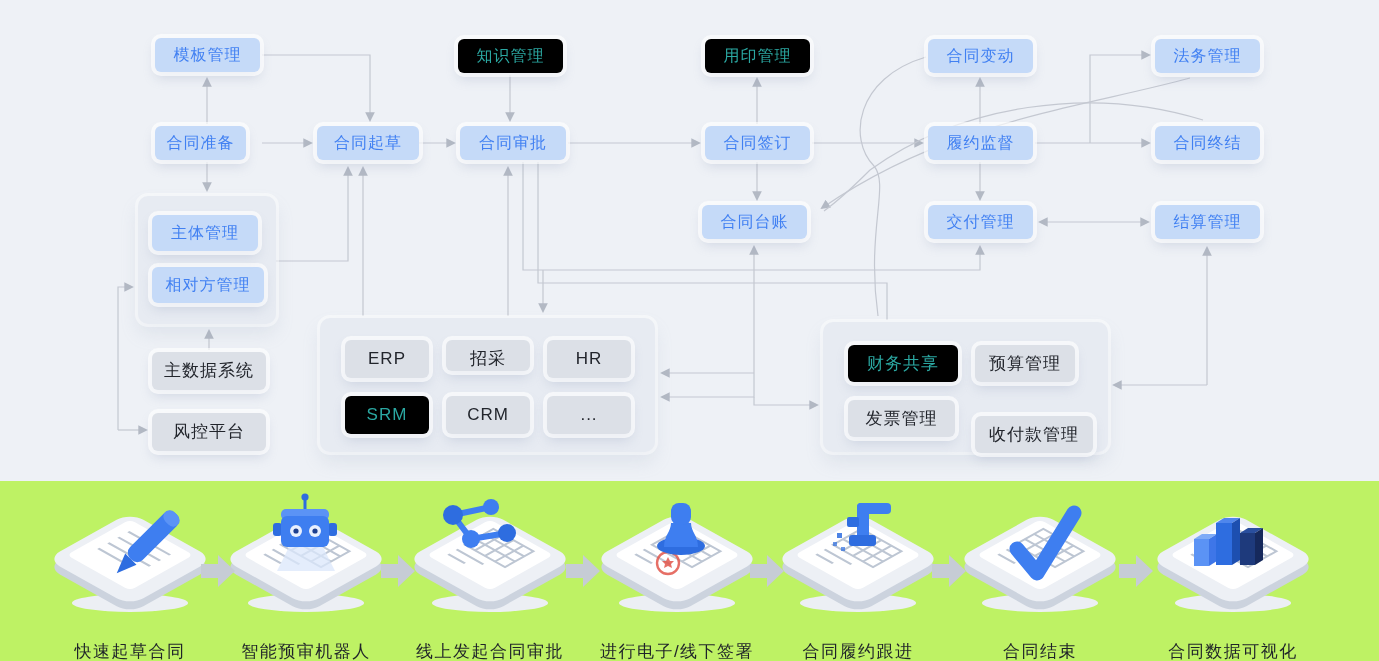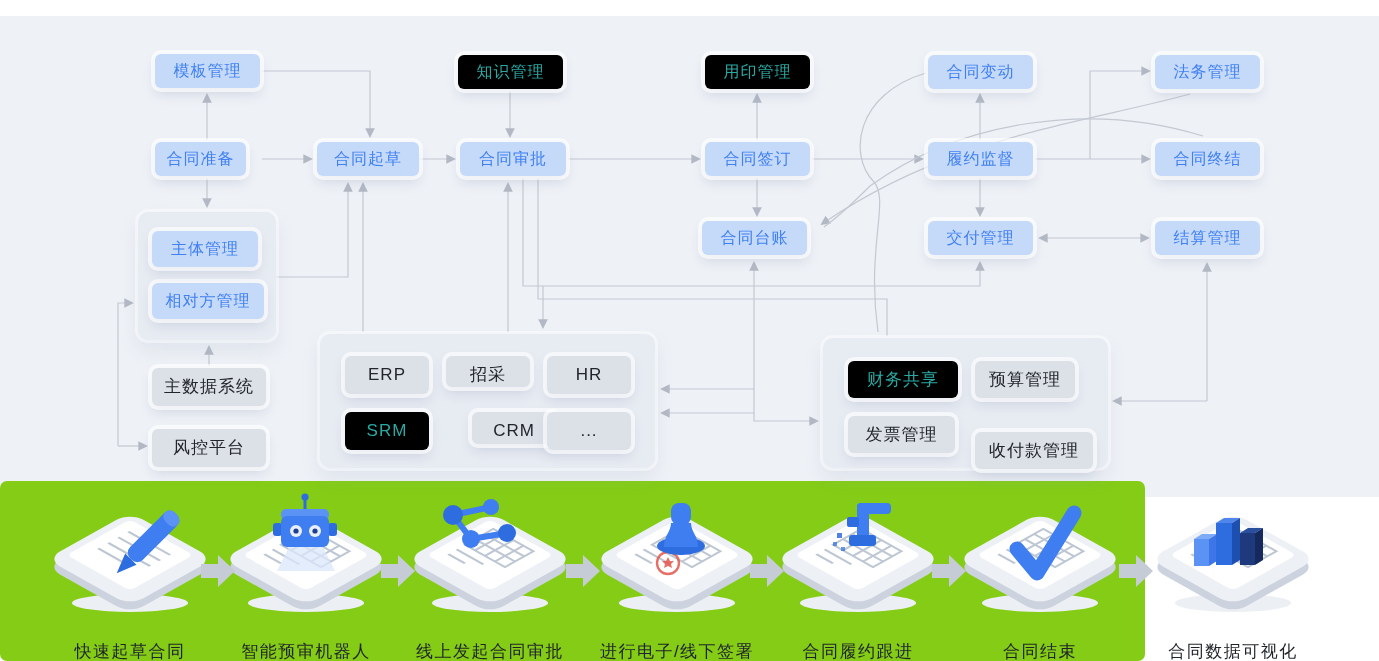--- a/index.html
+++ b/index.html
@@ -1,34 +1,34 @@
 <!DOCTYPE html>
 <html><head>
 <meta charset="utf-8">
 <style>
   html,body{margin:0;padding:0;background:#ffffff;}
   body{font-family:"Liberation Sans","DejaVu Sans",sans-serif;width:1379px;height:661px;position:relative;overflow:hidden;}
 
   
-  .flow-canvas{position:absolute;left:0;top:0;width:1379px;height:481px;background:#eef1f6;margin-top:16px;}
+  .flow-canvas{position:absolute;left:0;top:0;width:1379px;height:481px;background:#eef1f6;}
   .connectors{position:absolute;left:0;top:0;z-index:1;}
 
   .panel{position:absolute;z-index:2;background:#e7ebf2;border-radius:10px;
          box-shadow:0 0 0 3px rgba(255,255,255,.45), 0 10px 18px rgba(150,164,188,.18);}
 
   .fnode{position:absolute;z-index:3;height:34px;line-height:34px;text-align:center;
          font-size:16px;letter-spacing:1px;border-radius:6px;
          box-shadow:0 0 0 4px rgba(255,255,255,.65), 0 6px 12px rgba(141,157,185,.30);}
   .fnode.blue{background:#c5daf8;color:#4180f2;}
   .fnode.teal{background:#000000;color:#2ba8a2;}
   .fnode.gray{background:#dce0e7;color:#22252c;}
   .fnode.sys{font-size:17px;}
 
   
-  .steps{position:absolute;left:0;top:481px;width:1145px;height:180px;background:#84cc16;border-radius:7px;}
+  .steps{position:absolute;left:0;top:481px;width:1379px;height:180px;background:#bef264;}
   .step{position:absolute;top:8px;width:170px;text-align:center;}
   .step svg{display:block;margin:0 auto;}
   .step-label{margin-top:6px;font-size:17px;color:#1f2329;letter-spacing:1.5px;white-space:nowrap;}
   .flow-arrow{position:absolute;top:74px;}
 </style>
 </head>
 <body>
 
 <div class="flow-canvas">
 
@@ -97,21 +97,21 @@
   <div class="fnode blue" style="left:152px;top:267px;width:112px;height:36px;line-height:36px">相对方管理</div>
   <div class="fnode blue" style="left:152px;top:215px;width:106px;height:36px;line-height:36px">主体管理</div>
 
   <div class="fnode gray sys" style="left:152px;top:352px;width:114px;height:38px;line-height:38px">主数据系统</div>
   <div class="fnode gray sys" style="left:152px;top:413px;width:114px;height:38px;line-height:38px">风控平台</div>
 
   <div class="fnode gray sys" style="left:345px;top:340px;width:84px;height:38px;line-height:38px">ERP</div>
   <div class="fnode gray sys" style="left:446px;top:340px;width:84px;height:31px;line-height:38px">招采</div>
   <div class="fnode gray sys" style="left:547px;top:340px;width:84px;height:38px;line-height:38px">HR</div>
   <div class="fnode teal sys" style="left:345px;top:396px;width:84px;height:38px;line-height:38px">SRM</div>
-  <div class="fnode gray sys" style="left:472px;top:396px;width:84px;height:32px;line-height:38px">CRM</div>
+  <div class="fnode gray sys" style="left:446px;top:396px;width:84px;height:38px;line-height:38px">CRM</div>
   <div class="fnode gray sys" style="left:547px;top:396px;width:84px;height:38px;line-height:38px">...</div>
 
   <div class="fnode teal sys" style="left:848px;top:345px;width:110px;height:37px;line-height:37px">财务共享</div>
   <div class="fnode gray sys" style="left:975px;top:345px;width:100px;height:37px;line-height:37px">预算管理</div>
   <div class="fnode gray sys" style="left:848px;top:400px;width:107px;height:37px;line-height:37px">发票管理</div>
   <div class="fnode gray sys" style="left:975px;top:416px;width:118px;height:37px;line-height:37px">收付款管理</div>
 </div>
 
 <div class="steps">
 

